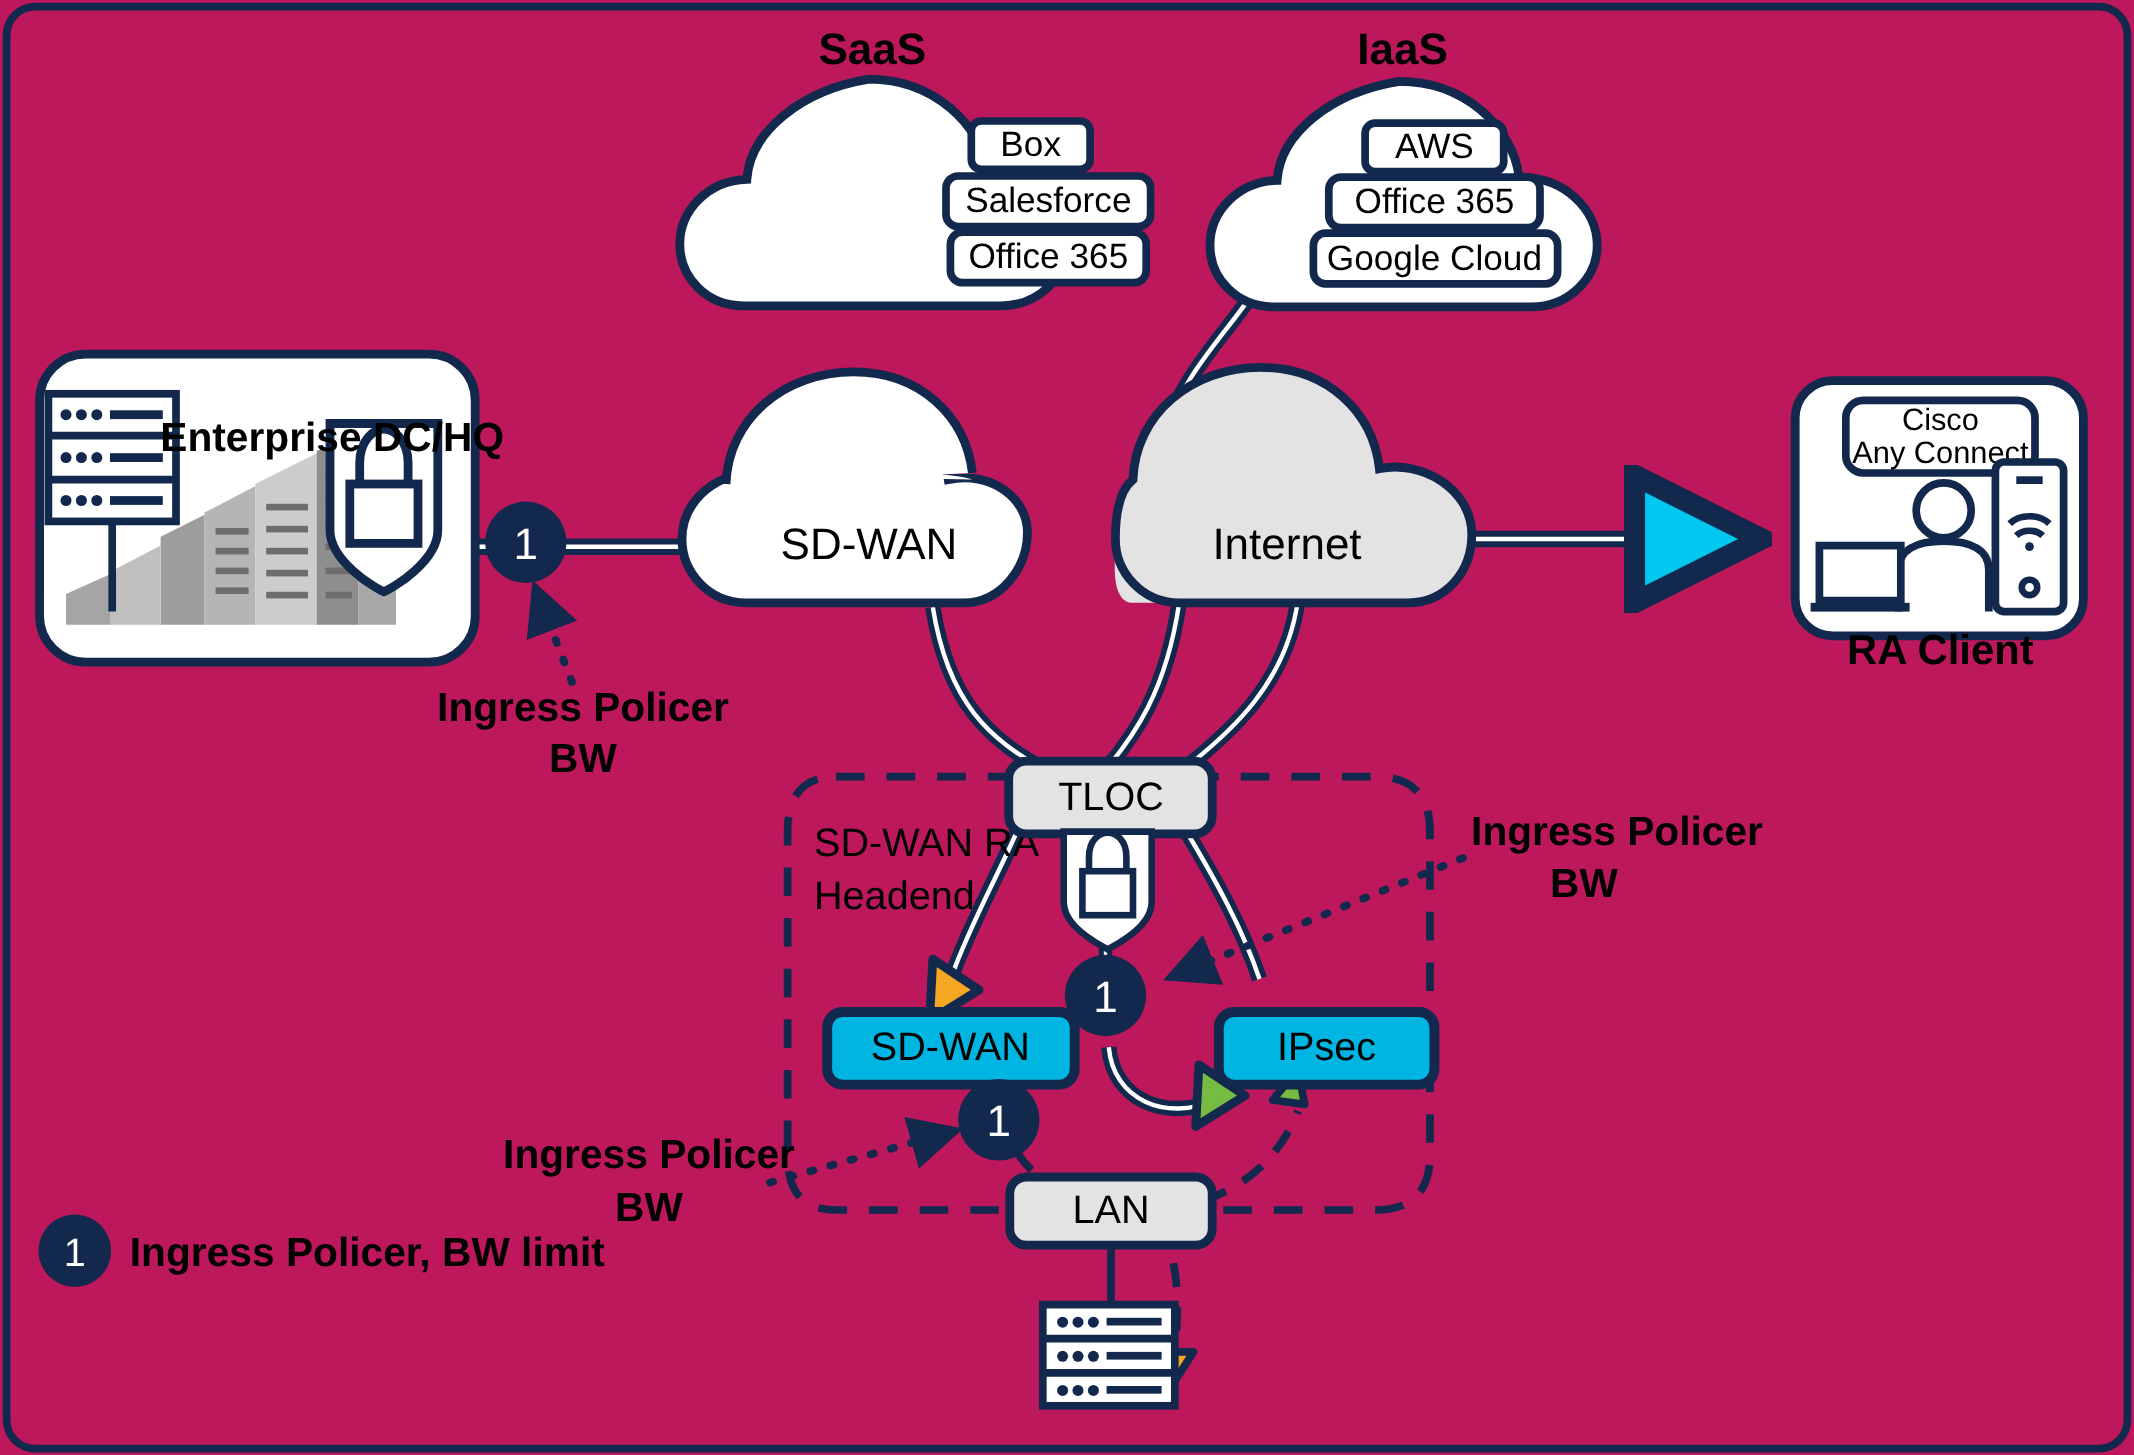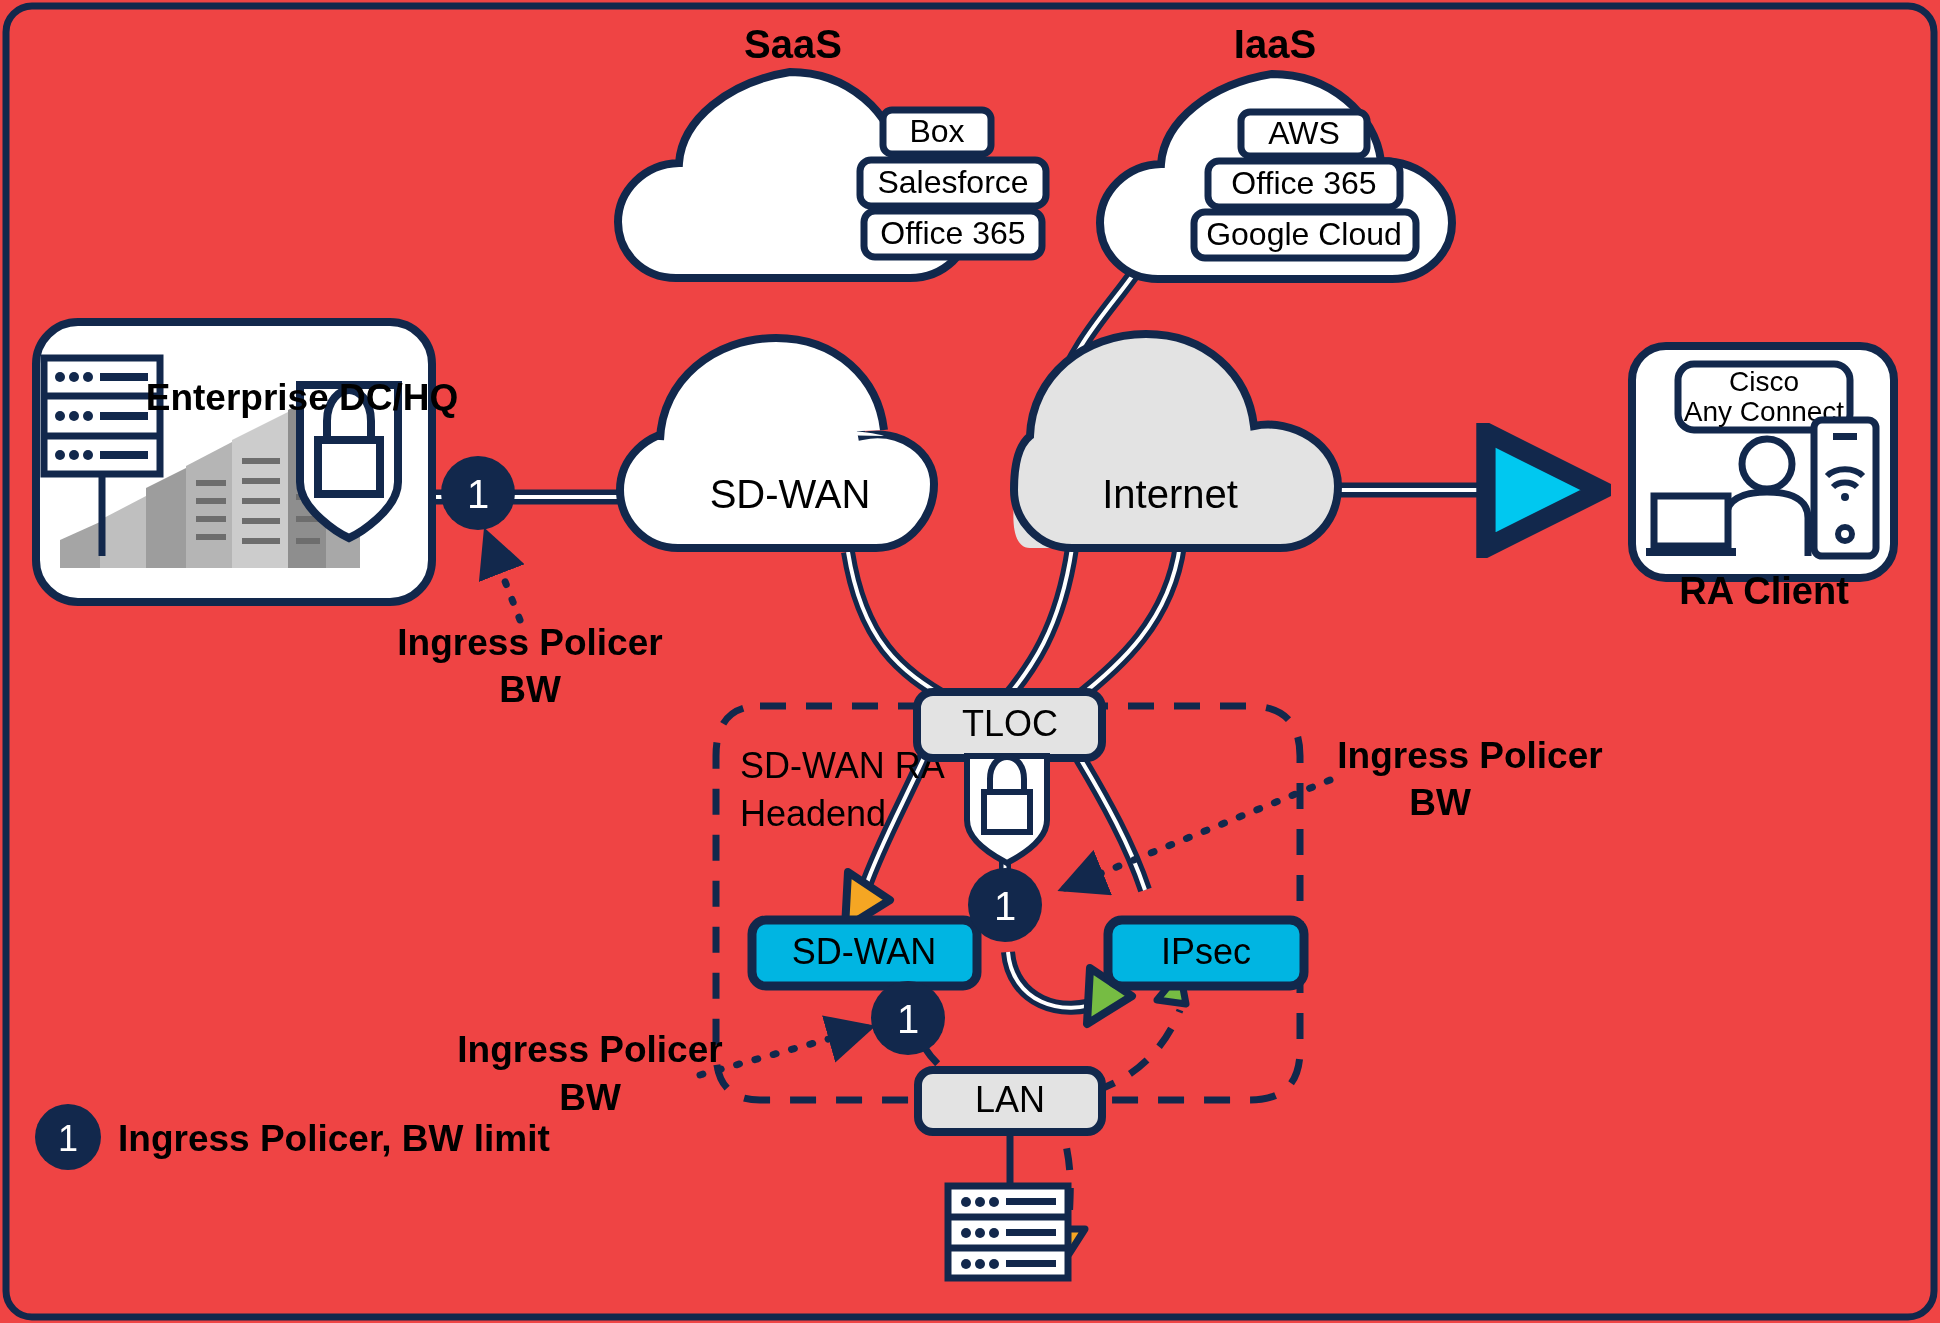--- a/index.html
+++ b/index.html
@@ -7,21 +7,21 @@
     padding: 0;
     background: #ffffff;
   }
   body {
     font-family: "Liberation Sans", sans-serif;
   }
   #stage {
     position: relative;
     width: 1940px;
     height: 1323px;
-    background: #ef4444;
+    background: #be185d;
     overflow: hidden;
   }
   #diagram {
     position: absolute;
     left: 0;
     top: 0;
   }
   .svg-text {
     font-family: "Liberation Sans", sans-serif;
     fill: #000000;

